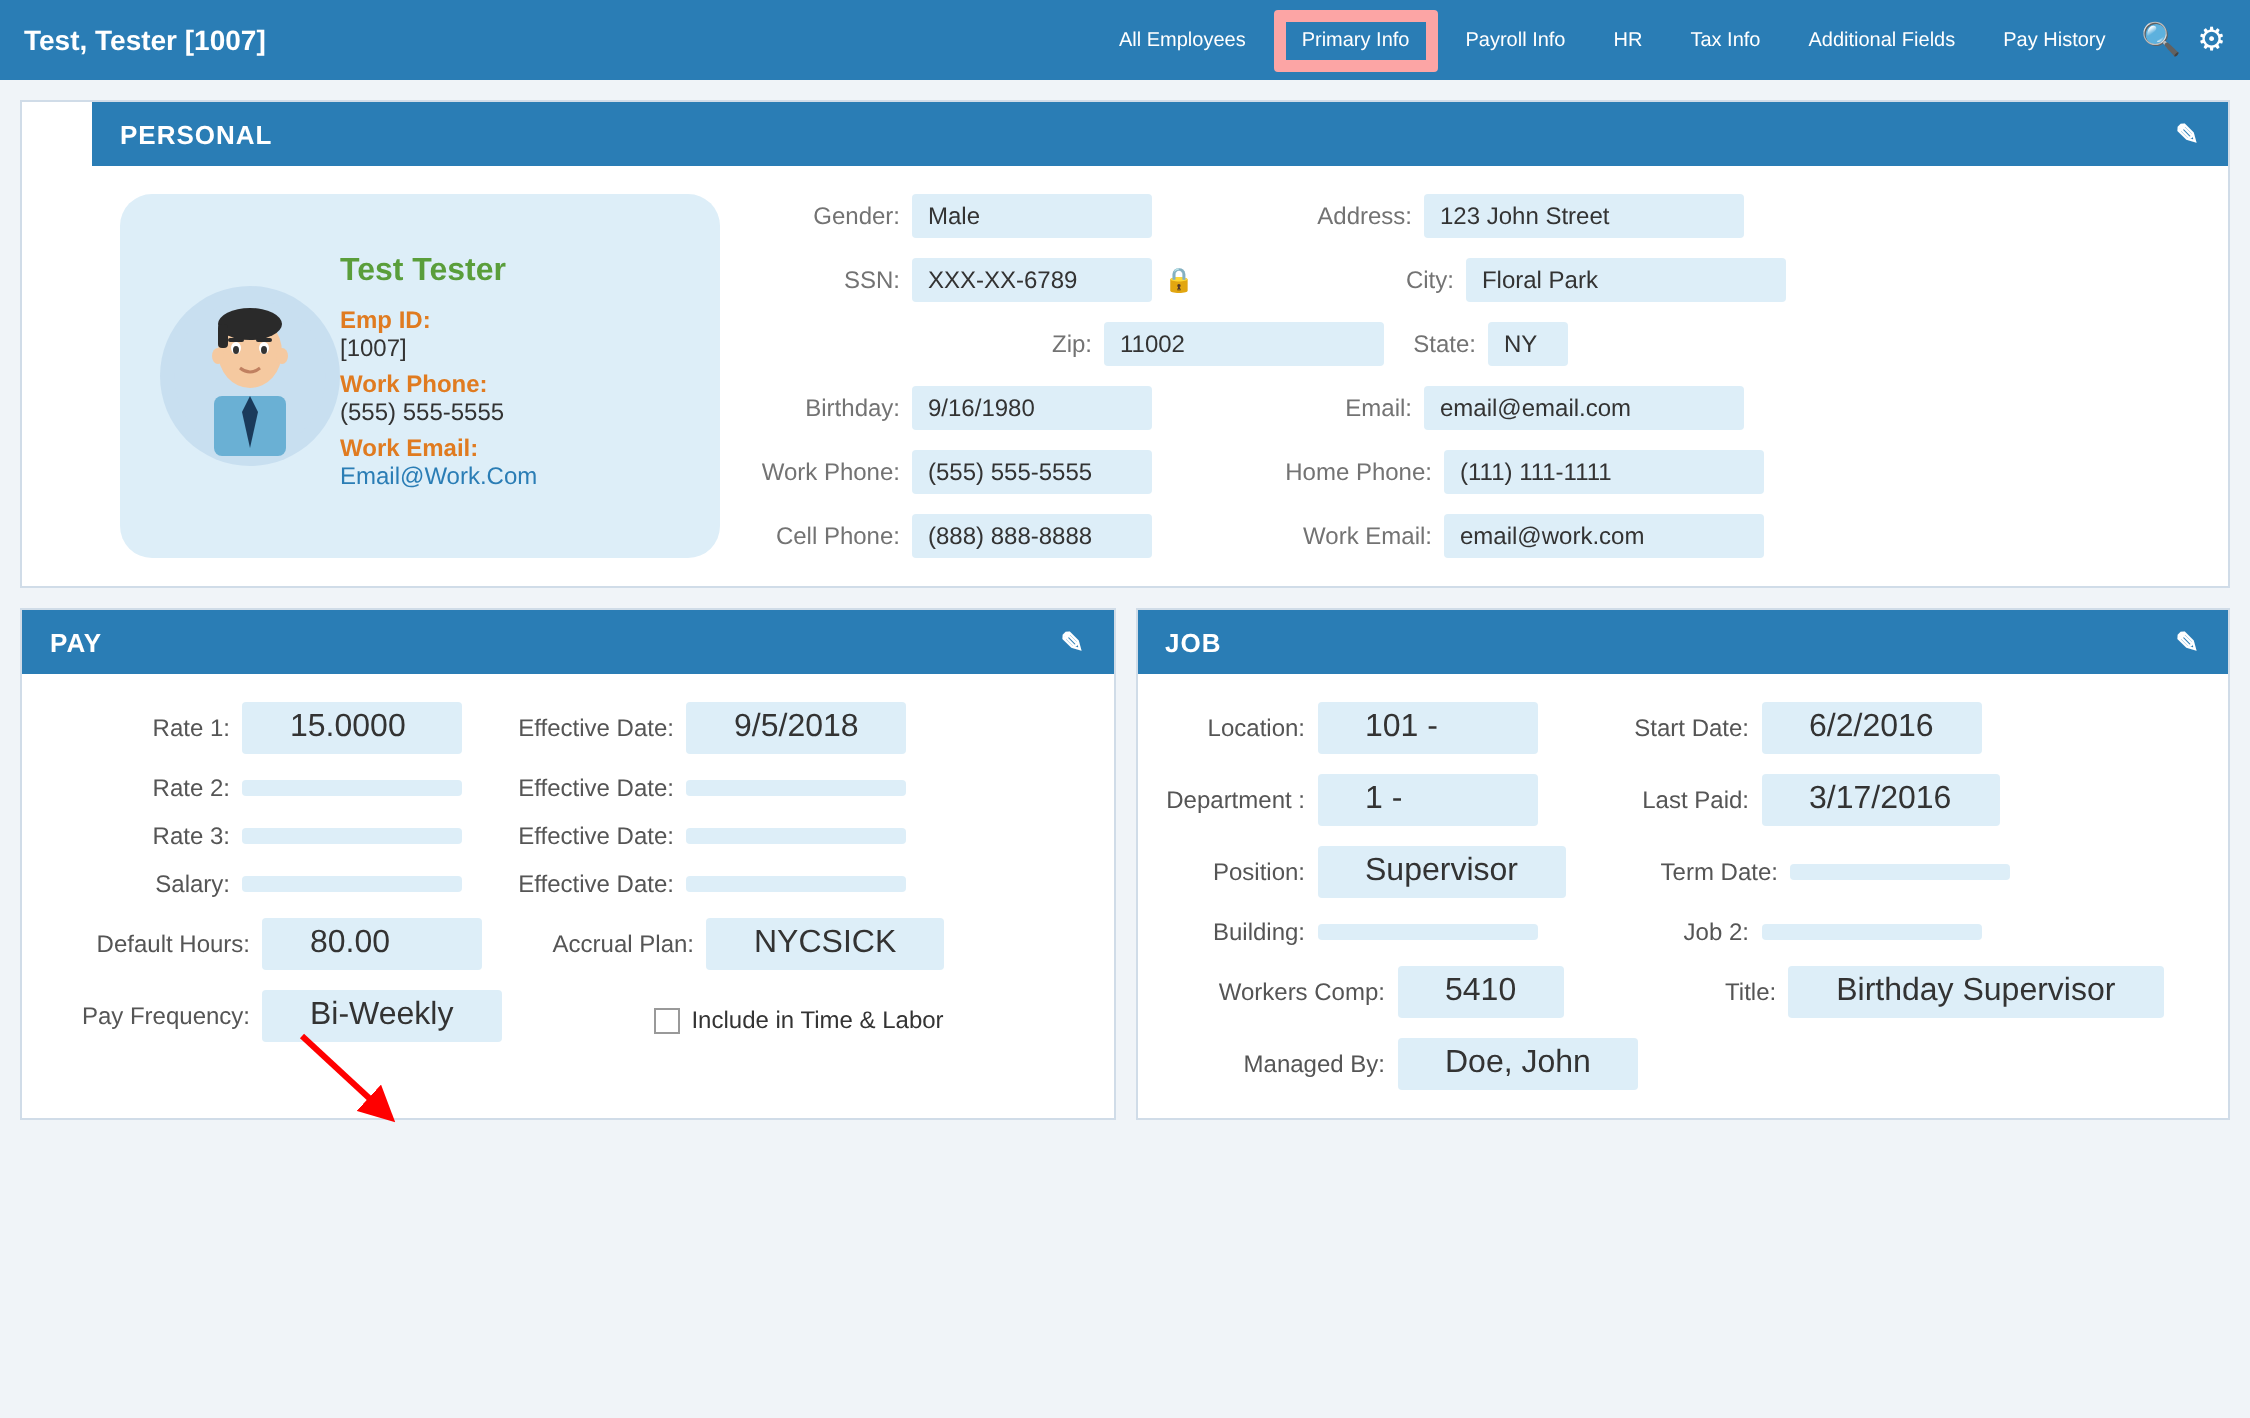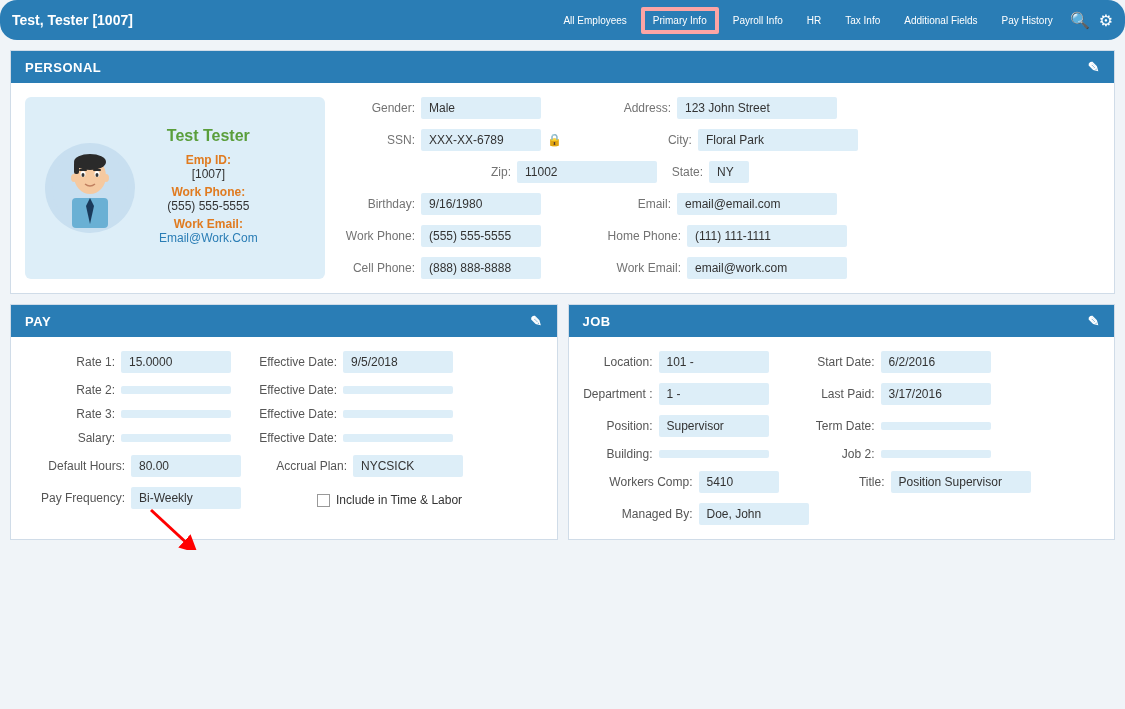--- a/index.html
+++ b/index.html
@@ -6,21 +6,20 @@
     body { font-family: Arial, sans-serif; font-size: 13px; background: #f0f4f8; }
 
     
     .top-nav {
       background: #2a7db5;
       display: flex;
       align-items: center;
       padding: 0 12px;
       height: 40px;
       color: white;
-      border-radius: 17px;
     }
     .top-nav .employee-name {
       font-weight: bold;
       font-size: 14px;
       margin-right: auto;
       color: white;
     }
     .top-nav .nav-links {
       display: flex;
       align-items: center;
@@ -28,21 +27,21 @@
     }
     .nav-link {
       color: white;
       padding: 6px 10px;
       cursor: pointer;
       font-size: 10px;
       text-decoration: none;
       border-radius: 2px;
     }
     .nav-link.active {
-      border: 4px solid #fca5a5;
+      border: 6px solid #fca5a5;
       padding: 4px 8px;
       background: transparent;
     }
     .nav-icons {
       display: flex;
       align-items: center;
       gap: 8px;
       margin-left: 8px;
       color: white;
       font-size: 16px;
@@ -61,35 +60,35 @@
       align-items: center;
       letter-spacing: 0.5px;
     }
     .section-header .edit-icon { cursor: pointer; font-size: 14px; }
 
     
     .personal-section {
       background: white;
       margin: 10px;
       border: 1px solid #d0dce8;
+      padding-left: 35px;
     }
     .personal-body {
       display: flex;
       padding: 14px;
       gap: 20px;
     }
     .profile-card {
       background: #ddeef8;
-      border-radius: 6px;
+      border-radius: 16px;
       padding: 16px 20px;
       display: flex;
       align-items: center;
-      gap: 24px;
+      gap: 0;
       min-width: 300px;
-      text-align: center;
     }
     .avatar-circle {
       width: 90px;
       height: 90px;
       border-radius: 50%;
       background: #c8dff0;
       display: flex;
       align-items: center;
       justify-content: center;
       overflow: hidden;
@@ -171,22 +170,22 @@
       font-size: 12px;
       text-align: right;
       white-space: nowrap;
       min-width: 90px;
     }
     .panel-label.short { min-width: 70px; }
     .panel-label.long { min-width: 110px; }
     .panel-value {
       background: #ddeef8;
       border: none;
-      padding: 4px 8px;
-      font-size: 12px;
+      padding: 4px 24px;
+      font-size: 16px;
       color: #333;
       border-radius: 2px;
       min-width: 110px;
       display: inline-block;
     }
     .panel-value.wide { min-width: 140px; }
     .panel-value.short { min-width: 80px; }
 
     
     .arrow-container {
@@ -474,21 +473,21 @@
         </div>
       </div>
 
       <div class="panel-field-row">
         <div class="panel-field-group">
           <span class="panel-label long">Workers Comp:</span>
           <span class="panel-value short">5410</span>
         </div>
         <div class="panel-field-group">
           <span class="panel-label">Title:</span>
-          <span class="panel-value wide">Position Supervisor</span>
+          <span class="panel-value wide">Birthday Supervisor</span>
         </div>
       </div>
 
       <div class="panel-field-row">
         <div class="panel-field-group">
           <span class="panel-label long">Managed By:</span>
           <span class="panel-value">Doe, John</span>
         </div>
       </div>
     </div>

